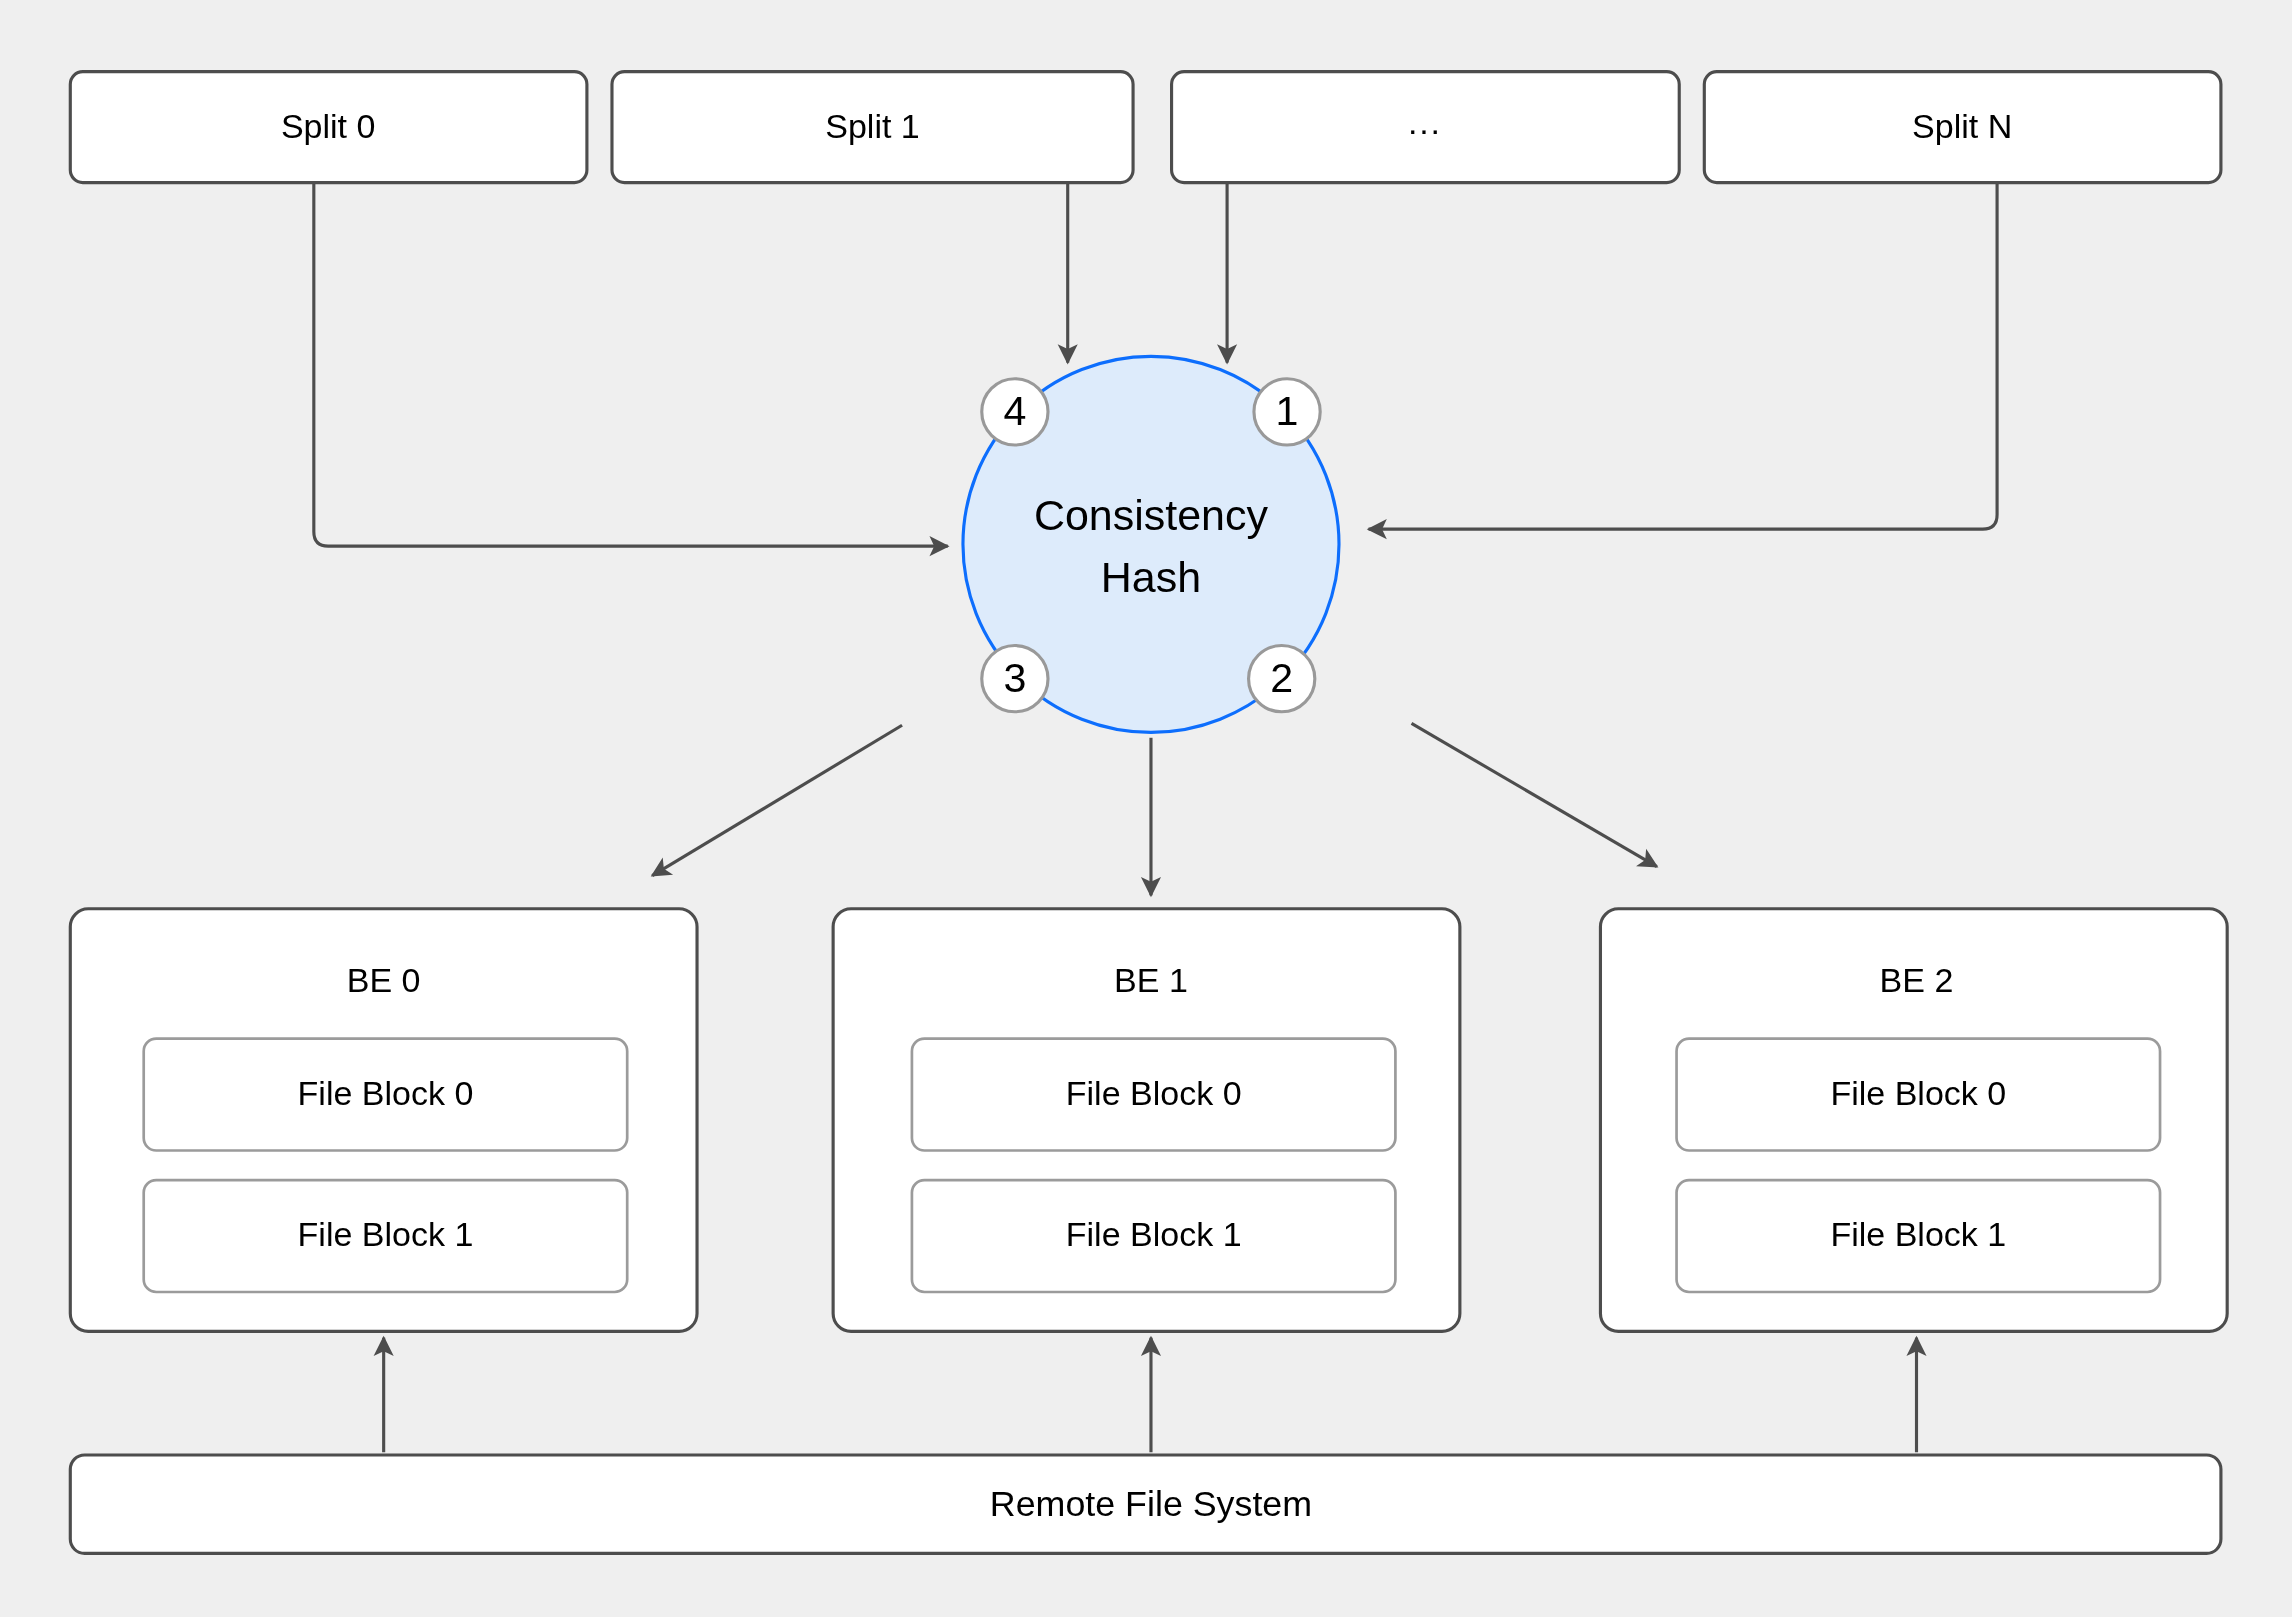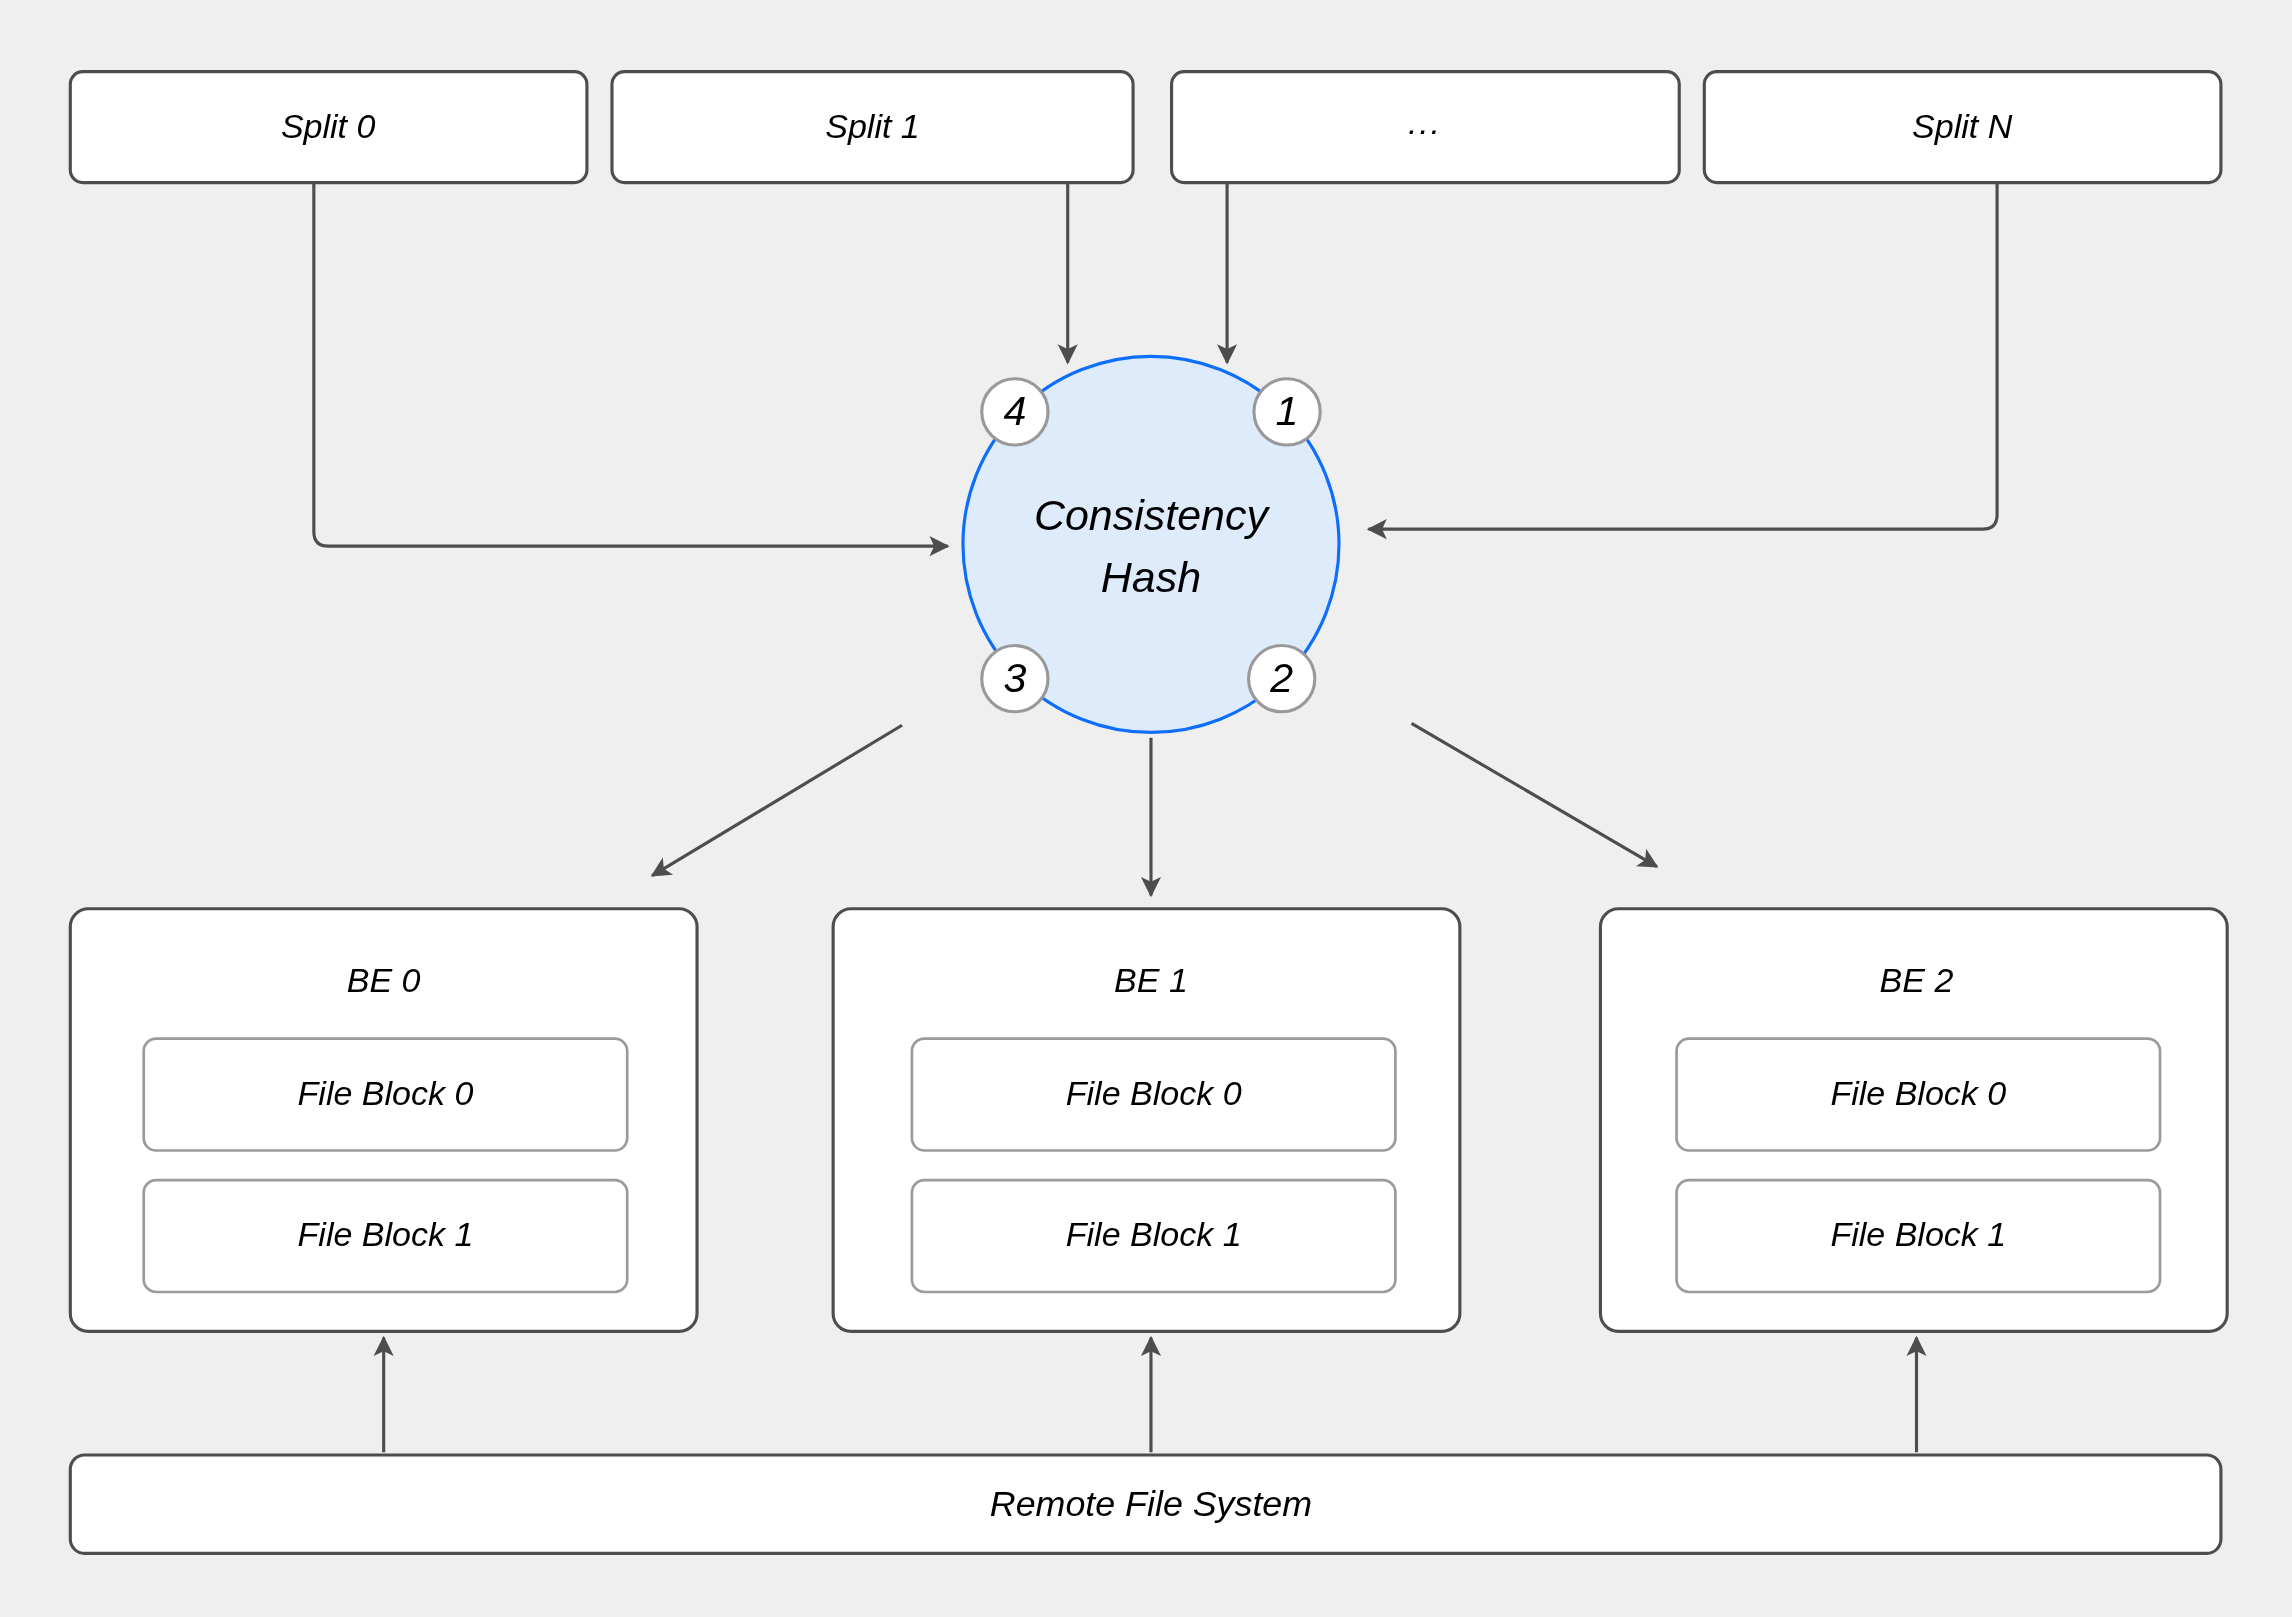--- a/index.html
+++ b/index.html
@@ -11,21 +11,20 @@
     width: 2293px;
     height: 1617px;
     font-family: "Liberation Sans", sans-serif;
     overflow: hidden;
   }
   #diagram-root {
     position: relative;
     width: 2293px;
     height: 1273px;
     background: #efefef;
-    font-style: italic;
   }
   svg.canvas {
     position: absolute;
     top: 0;
     left: 0;
     width: 2293px;
     height: 1617px;
   }
   .box-stroke-dark { stroke: #4d4d4d; stroke-width: 3.5; fill: #ffffff; }
   .box-stroke-light { stroke: #9b9b9b; stroke-width: 3; fill: #ffffff; }

